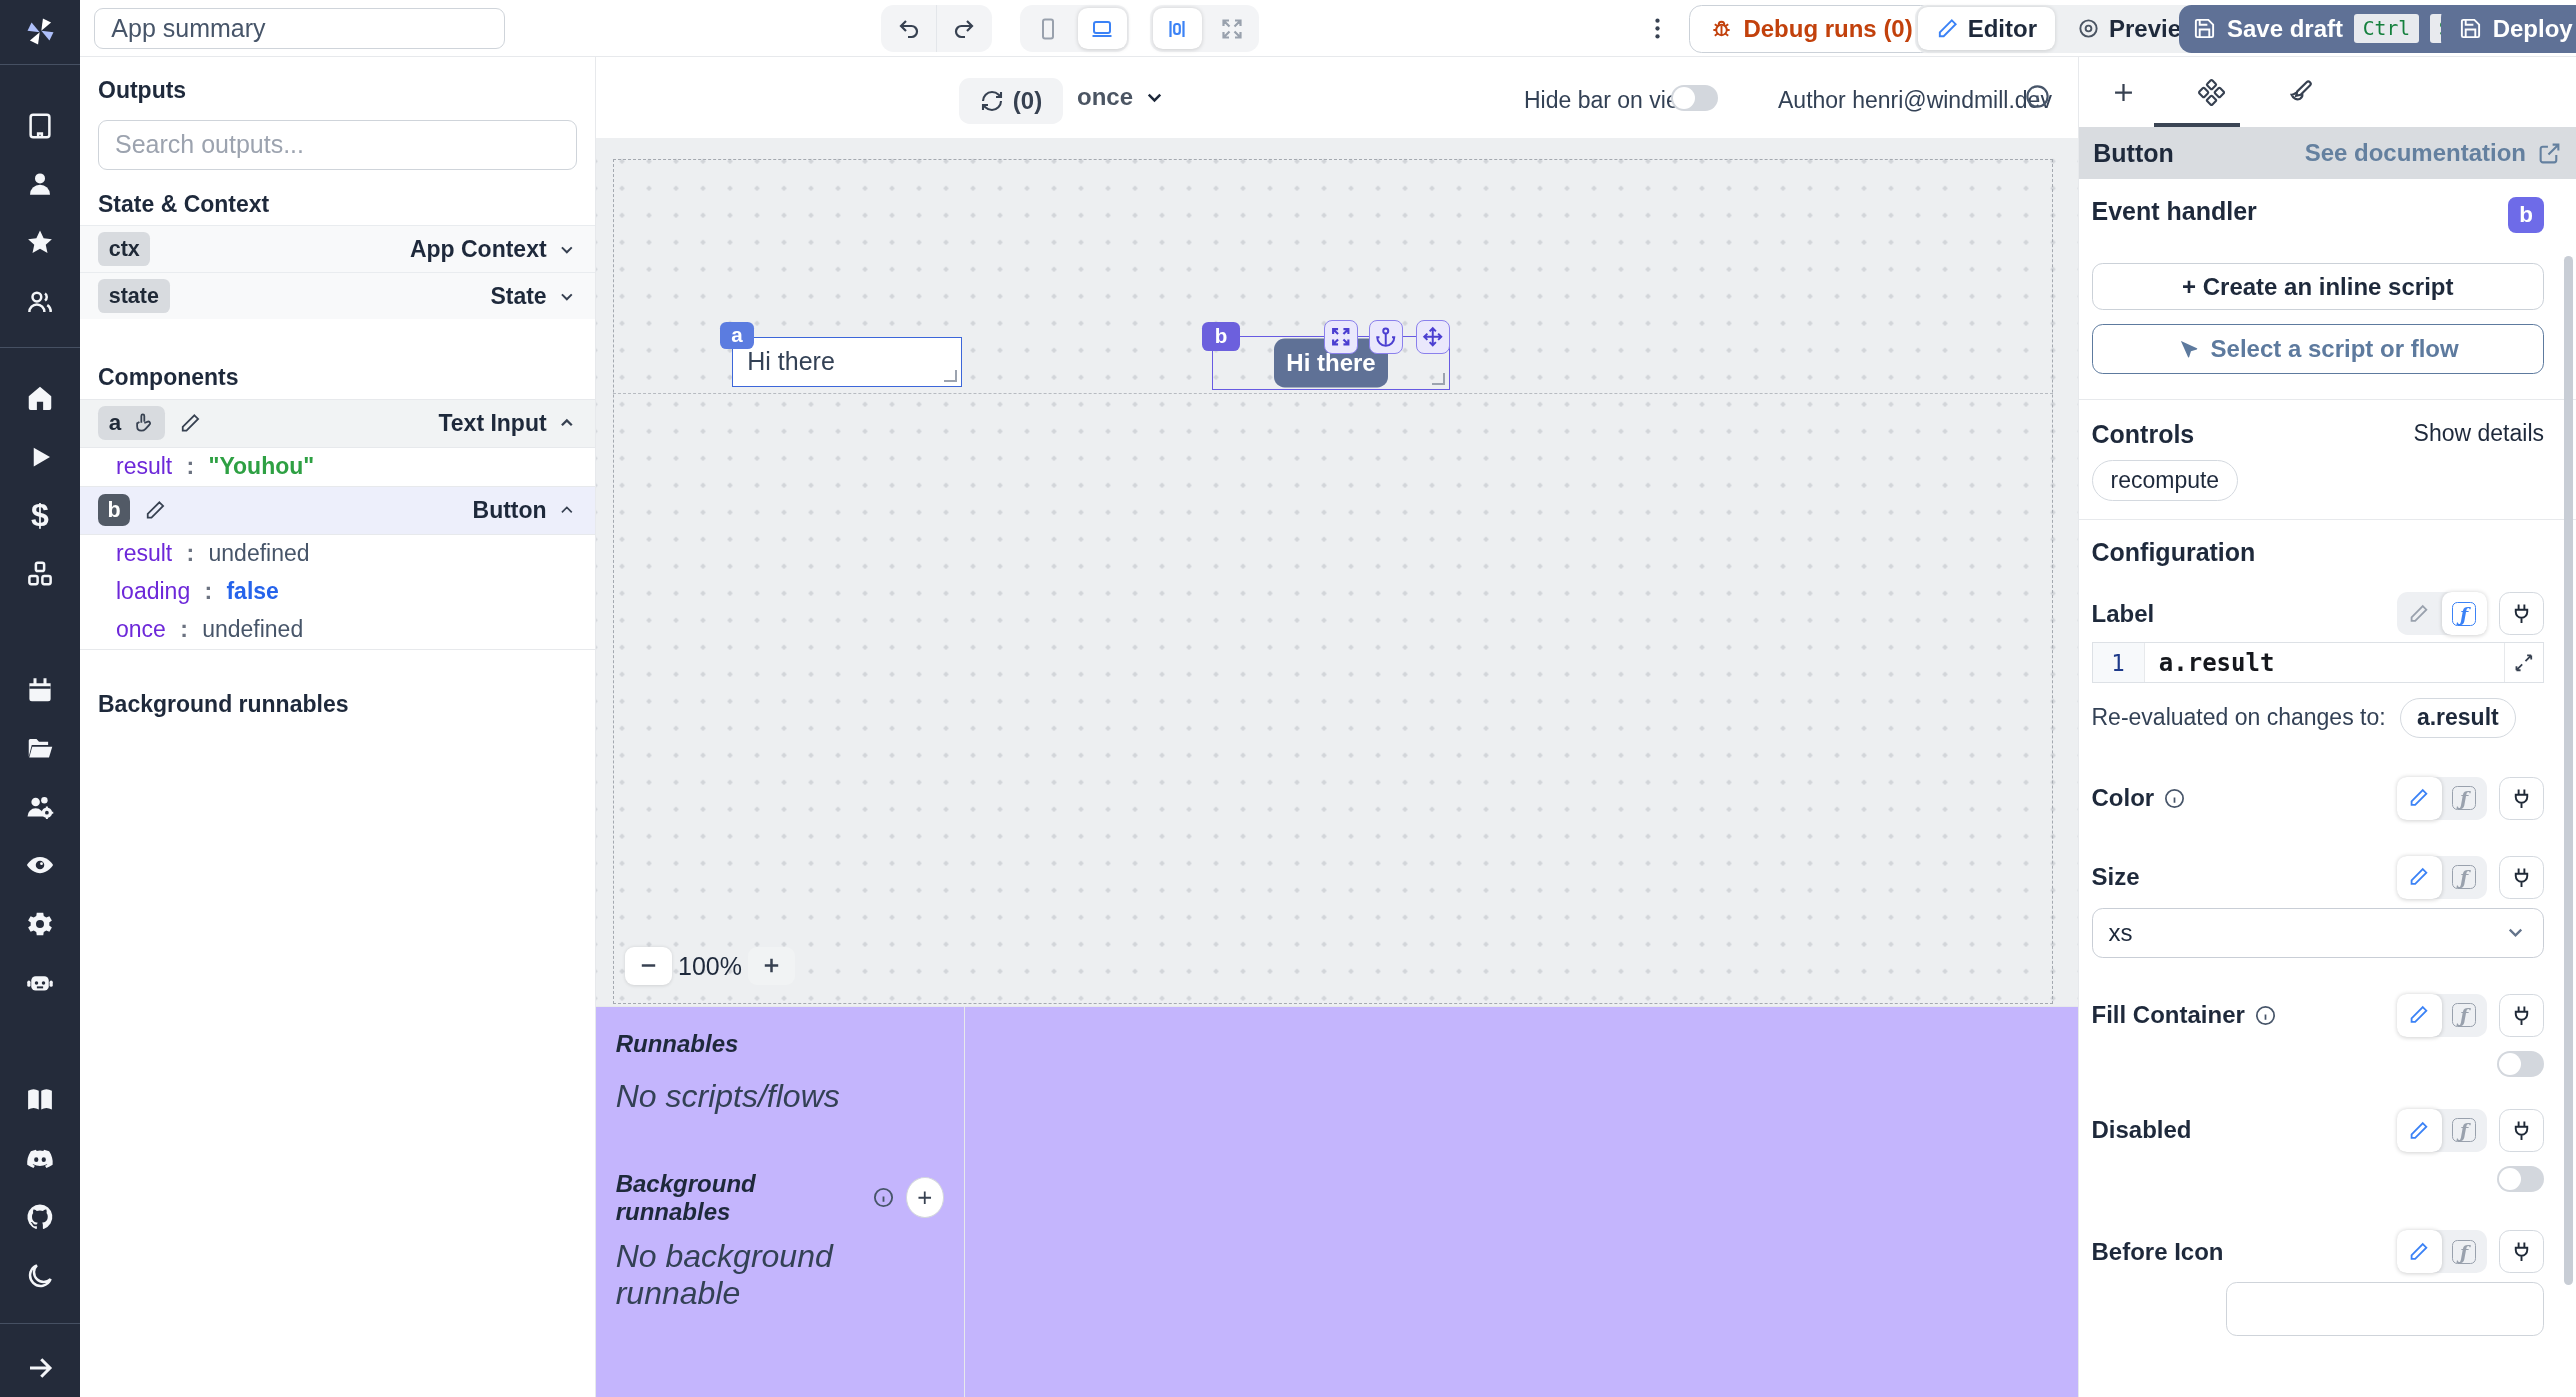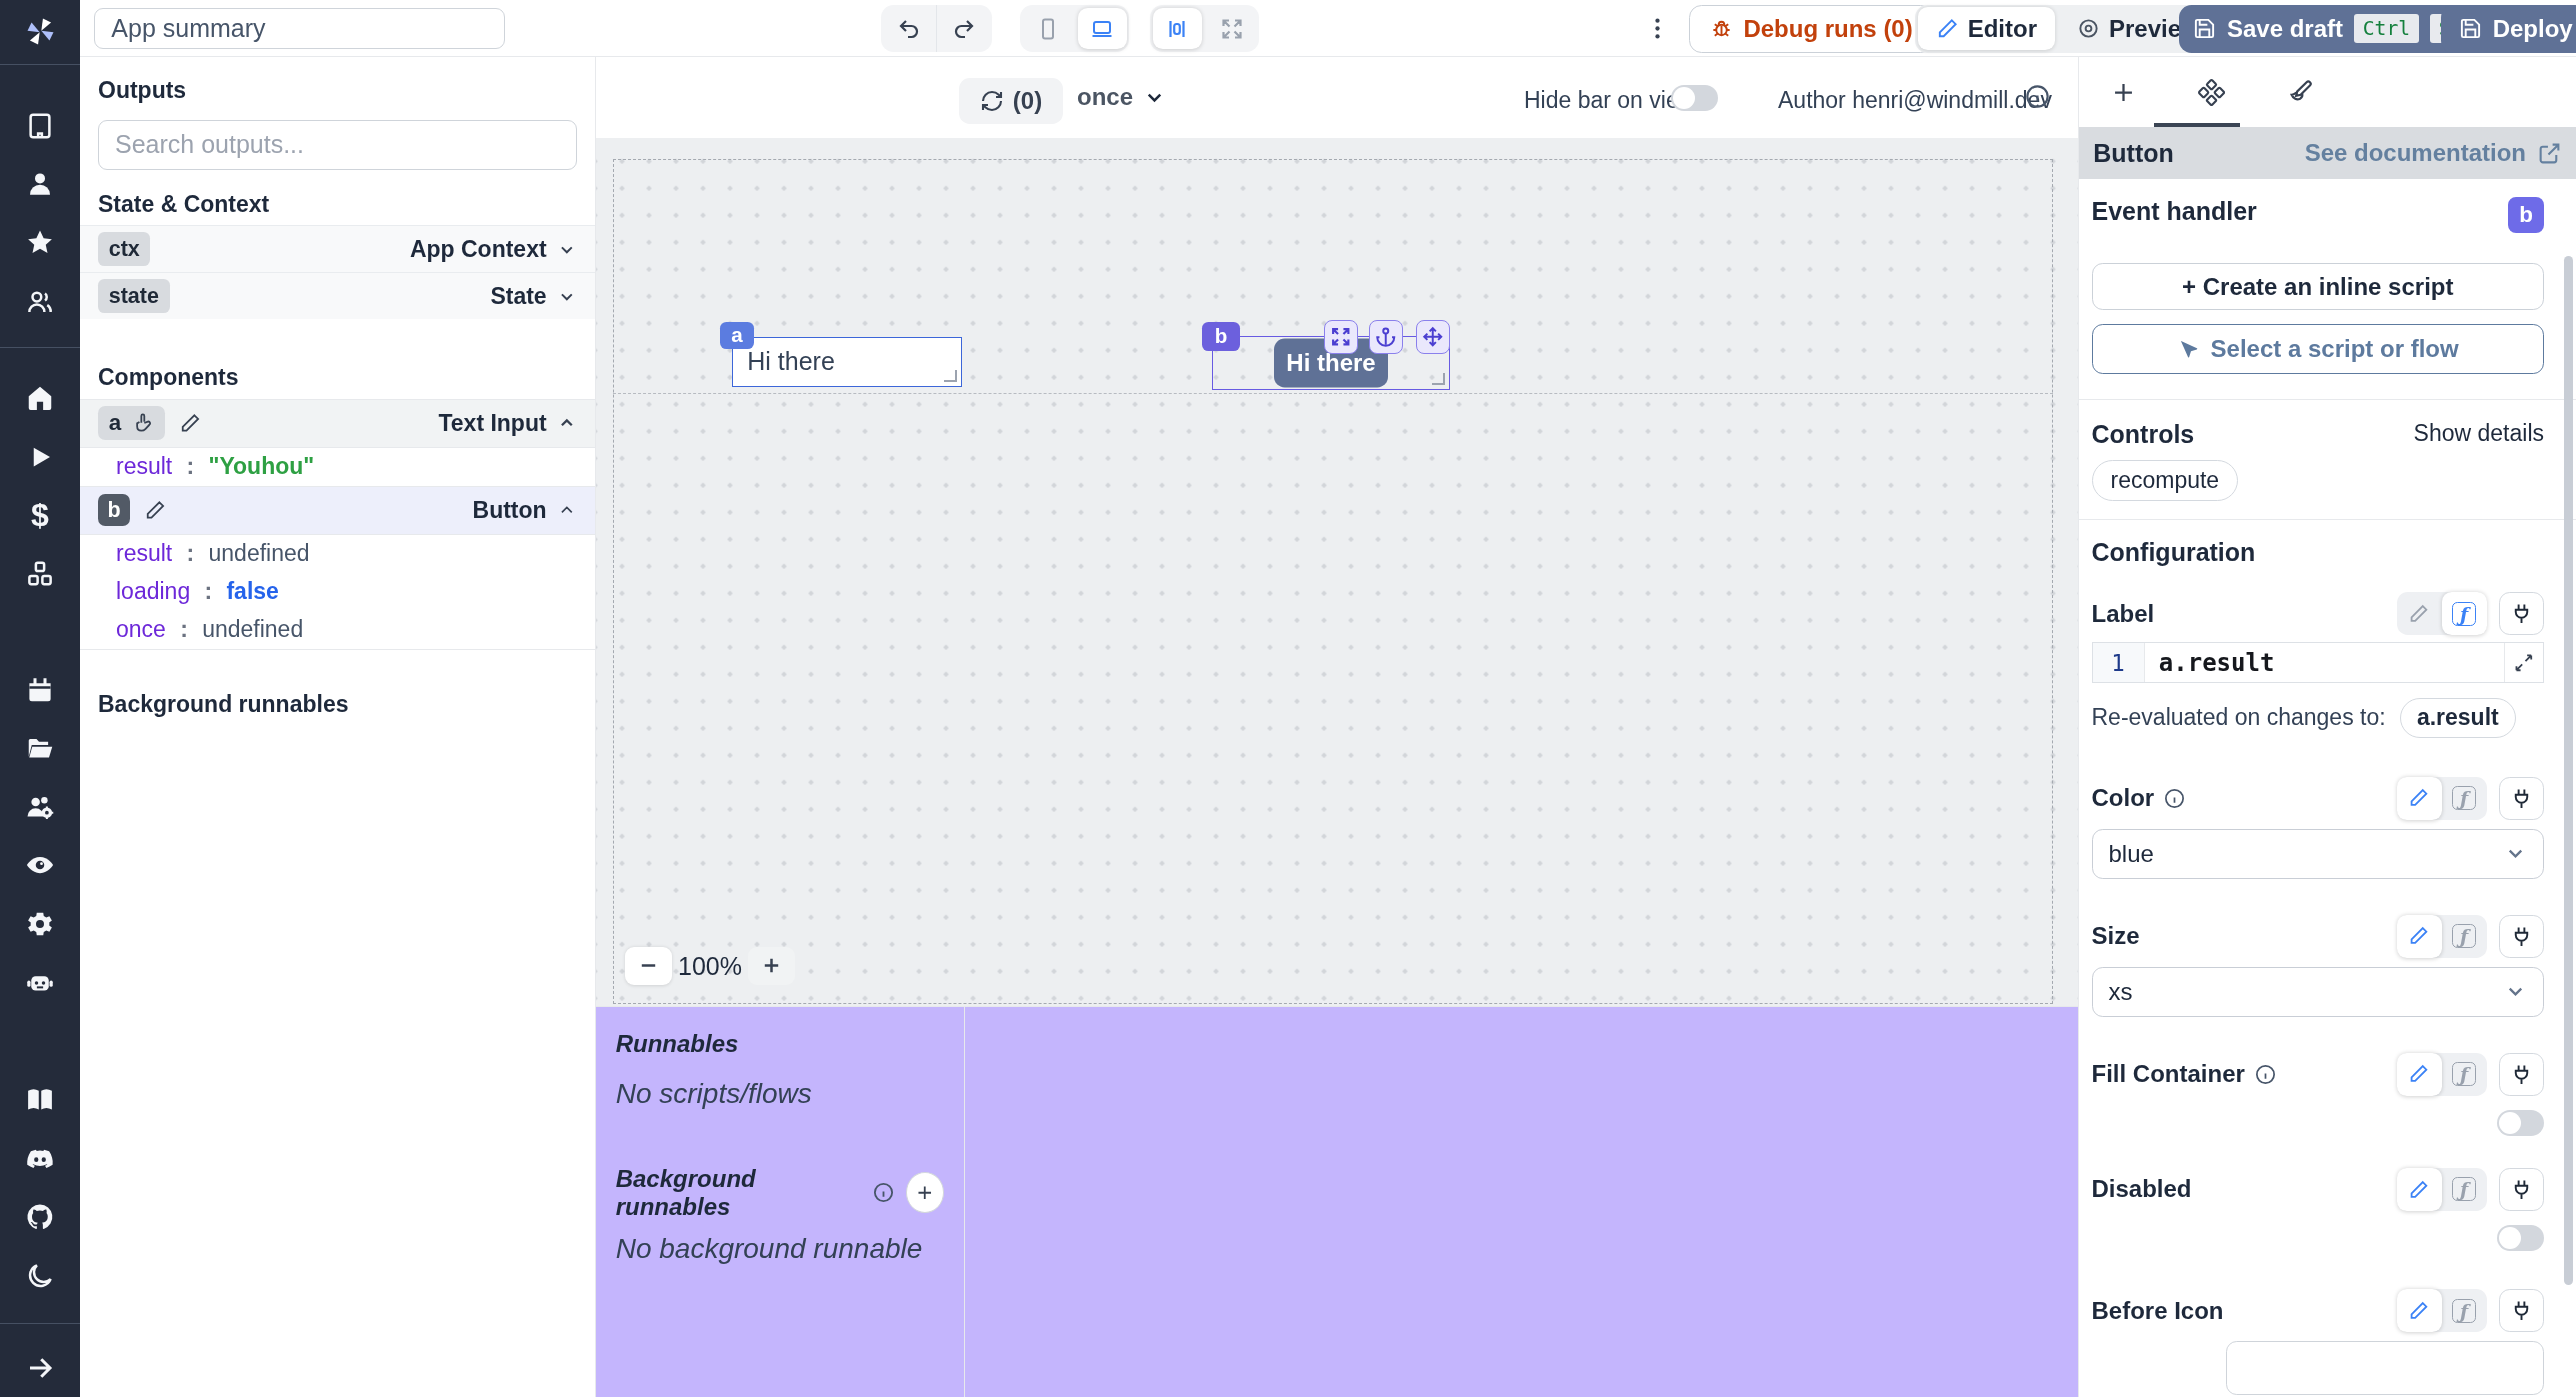--- a/index.html
+++ b/index.html
@@ -125,21 +125,21 @@
               justify-content:center; color:#374151; }
   #zoom-val { position:absolute; left:82px; top:814px; width:64px; text-align:center; font-size:25px; color:#1e293b; }
   #zoom-in { position:absolute; left:152px; top:809px; width:47px; height:38px; background:#f1f3f4;
              border-radius:9px; display:flex; align-items:center; justify-content:center; color:#374151; }
   #zoom-out svg, #zoom-in svg { width:23px; height:23px; }
 
   #bottom-panel { position:relative; height:391px; background:#c4b5fd; border-top:0.9px solid #e7e9ec;font-style:italic; }
   #runnables-col { position:absolute; left:0; top:0; width:369px; height:100%;
                    border-right:0.9px solid #e7e9ec; padding:23px 19.7px; }
   .rn-h { font-size:24px; font-weight:700; color:#1e293b; }
-  .rn-empty { margin-top:19.7px; font-size:28px; color:#334155; }
+  .rn-empty { margin-top:19.7px; font-size:32px; color:#334155; }
   #bg-run-row { margin-top:55px; display:flex; align-items:center; gap:10.7px; }
   #bg-run-row .info { color:#475569; } #bg-run-row .info svg { width:23px; height:23px; }
   #bg-add-btn { margin-left:auto; width:41px; height:41px; border:0.9px solid #d3d7dc; border-radius:50%;
                 display:flex; align-items:center; justify-content:center; color:#374151; background:#fff; }
   #bg-add-btn svg { width:21.5px; height:21.5px; }
 
   
   #right-panel { position:absolute; left:2078px; top:57px; width:498px; height:1340px; background:#fff;
                  border-left:0.9px solid #e7e9ec; overflow:hidden; }
   #rp-tabs { position:relative; height:70px; display:flex; align-items:center; }
@@ -731,26 +731,20 @@
               <span class="ficon">ƒ</span>
             </span>
         </span>
         <span class="plug-btn">
           <svg viewBox="0 0 24 24" fill="none" stroke="currentColor" stroke-width="2">
               <path d="M9 2.5V8M15 2.5V8M6 8h12v2.5a6 6 0 0 1-12 0Z M12 16.5V22"></path>
             </svg>
         </span>
       </span>
     </div>
-    <div class="selectbox">
-      <span>blue</span>
-      <svg viewBox="0 0 24 24" fill="none" stroke="currentColor" stroke-width="2.4">
-          <path d="M6 9l6 6 6-6"></path>
-        </svg>
-    </div>
 
     <div class="cfg-head" style="margin-top:36px;">
       <span class="cfg-label">Size</span>
       <span class="cfg-ctl">
         <span class="seg">
           <span class="seg-btn active">
             <svg viewBox="0 0 24 24" fill="none" stroke="currentColor" stroke-width="2">
                 <path d="M16.5 3.5l4 4L8 20H4v-4Z"></path>
               </svg>
           </span>

